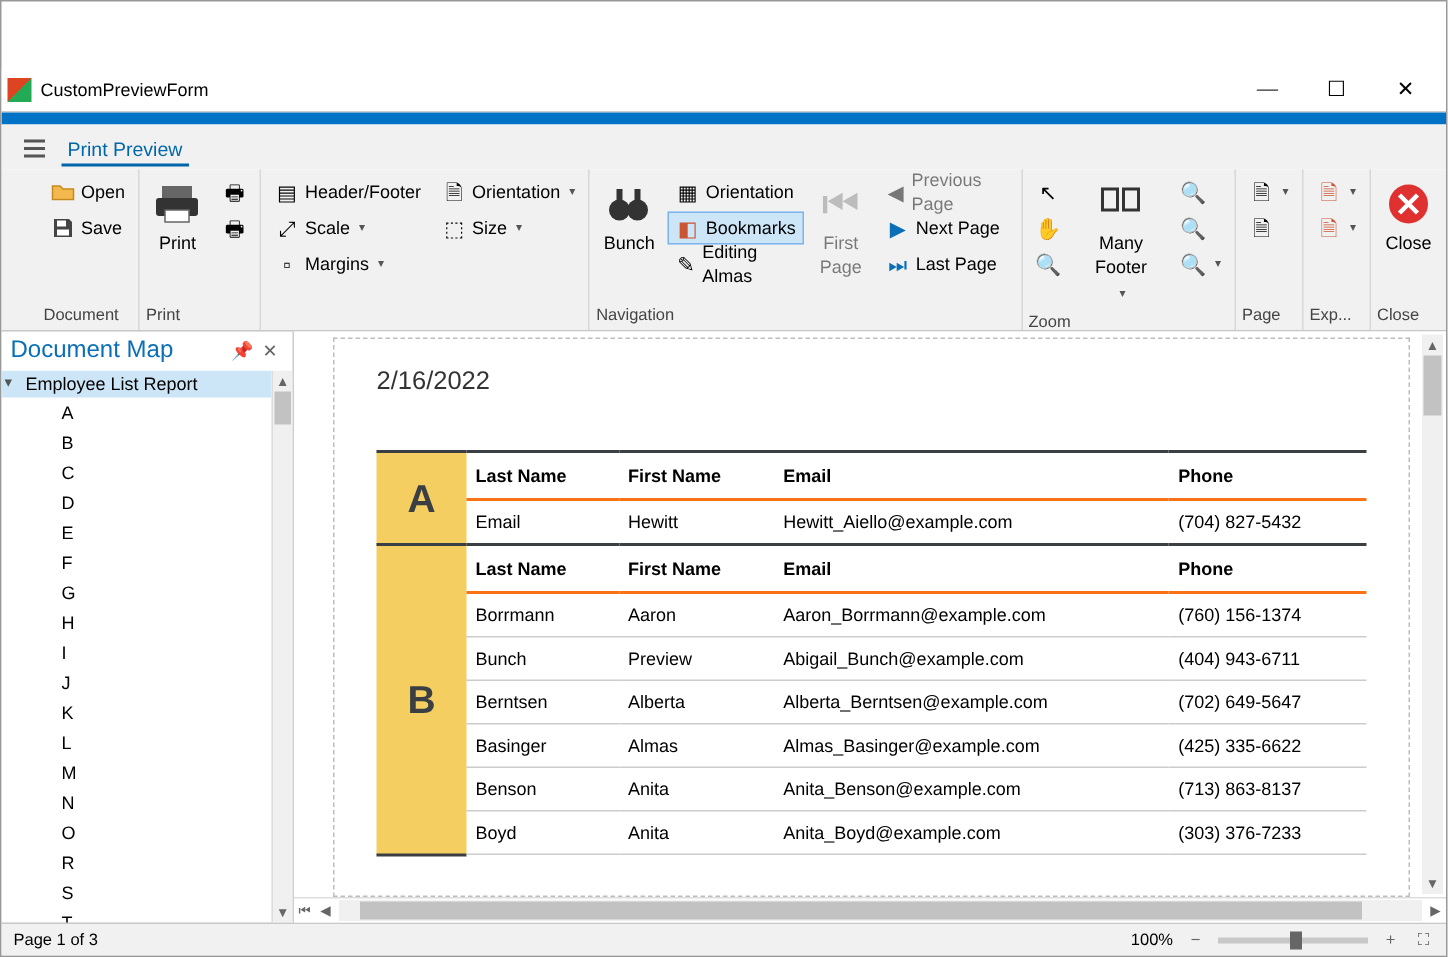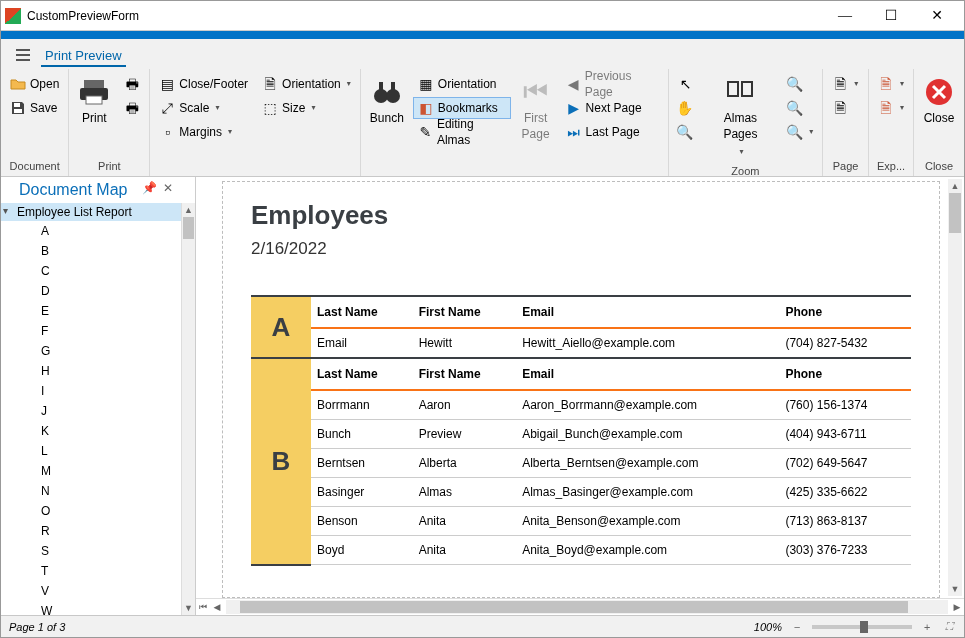--- a/index.html
+++ b/index.html
@@ -1,51 +1,51 @@
 <!DOCTYPE html>
 <html><head>
 <meta charset="utf-8">
 <style>
 * { box-sizing: border-box; margin: 0; padding: 0; }
 body { font-family: "Segoe UI", Tahoma, sans-serif; font-size: 12px; background: #fff; width: 965px; height: 638px; overflow: hidden; display: flex; flex-direction: column; border: 1px solid #999; }
 
 
-.titlebar { height: 30px; background: #fff; border-bottom: 1px solid #ccc; display: flex; align-items: center; padding: 0 4px; }
+.titlebar { height: 30px; background: #fff; border-bottom: 1px solid #ccc; display: flex; align-items: center; padding: 0 4px; margin-top: 44px; }
 .titlebar .app-icon { width: 16px; height: 16px; background: linear-gradient(135deg,#d42 0 50%,#2a5 50% 100%); margin-right: 6px; }
 .titlebar .title { flex: 1; font-size: 12px; }
 .titlebar .win-btns { display: flex; }
 .titlebar .win-btn { width: 46px; height: 30px; display: flex; align-items: center; justify-content: center; font-size: 14px; font-family: "Segoe UI Symbol"; }
 
 
 .bluebar { height: 8px; background: #0173c7; }
 
 
 .tabrow { height: 30px; background: #f1f1f1; display: flex; align-items: flex-end; padding-left: 8px; }
 .tabrow .file-icon { width: 20px; height: 20px; margin: 0 8px 4px 4px; display:flex; align-items:center; justify-content:center; }
 .tabrow .tab { padding: 4px 4px 2px 4px; color: #0066aa; border-bottom: 2px solid #0066aa; font-size: 13px; margin-bottom:2px;}
 
 
-.ribbon { background: #f1f1f1; border-bottom: 1px solid #c8c8c8; display: flex; height: 108px; position:relative; }
+.ribbon { background: #f1f1f1; border-bottom: 1px solid #c8c8c8; display: flex; height: 108px; position:relative;padding-left:24px; }
 .ribbon .group { border-right: 1px solid #d8d8d8; display: flex; flex-direction: column; padding: 4px 4px 0 4px; }
 .ribbon .group .body { flex: 1; display: flex; align-items: flex-start; gap: 4px; }
-.ribbon .group .label { text-align: center; font-size: 11px; color: #444; height: 18px; line-height:16px; position:relative;}
+.ribbon .group .label { text-align: left; font-size: 11px; color: #444; height: 18px; line-height:16px; position:relative;}
 .rbtn { display: flex; align-items: center; gap: 4px; padding: 2px 4px; border: 1px solid transparent; line-height:16px; height:22px; }
 .rbtn.active { background: #cde6f7; border-color: #7eb4ea; }
 .rbtn.vert { flex-direction: column; height: auto; padding: 2px 4px; text-align:center; gap:2px; }
 .ricon { width: 16px; height: 16px; display: inline-flex; align-items:center; justify-content:center; font-size:14px; }
 .ricon.lg { width: 32px; height: 32px; font-size: 28px; }
 .col { display: flex; flex-direction: column; gap: 2px; }
 .dd { font-size: 8px; color: #555; margin-left:2px;}
 
 
 .main { flex: 1; display: flex; min-height: 0; }
 
 
 .docmap { width: 195px; border-right: 1px solid #ccc; display: flex; flex-direction: column; background:#fff;}
-.docmap .hd { display: flex; padding: 4px 18px; }
+.docmap .hd { display: flex; align-items: center; padding: 4px 6px; }
 .docmap .hd .title { font-size: 16px; color: #0b6fb8; flex: 1; }
 .docmap .hd .pin, .docmap .hd .x { width: 18px; text-align: center; color: #666; font-size:12px;}
 .docmap .tree { flex: 1; overflow: hidden; position: relative; }
 .docmap .tree-inner { position:absolute; inset:0 14px 0 0; overflow:hidden;}
 .docmap .root { background: #cde6f7; padding: 2px 4px 2px 16px; position: relative; font-size:12px;}
 .docmap .root .caret { position: absolute; left: 2px; top: 2px; font-size:10px; color:#555;}
 .docmap .leaf { padding: 1px 4px 1px 40px; font-size:12px; line-height:18px;}
 .docmap .vscroll { position:absolute; right:0; top:0; bottom:0; width:14px; background:#f0f0f0; border-left:1px solid #ddd;}
 .docmap .vscroll .thumb { position:absolute; left:1px; right:1px; top:14px; height:22px; background:#c2c2c2;}
 .docmap .vscroll .arr { position:absolute; left:0; right:0; height:14px; text-align:center; font-size:9px; color:#666; line-height:14px;}
@@ -65,21 +65,21 @@
 .preview .vscroll .arr { position:absolute; left:0; right:0; height:14px; text-align:center; font-size:9px; color:#666; line-height:14px;}
 .preview .hscroll-row { height:16px; display:flex; align-items:center; }
 .preview .hscroll-row .nav { width:14px; text-align:center; font-size:9px; color:#666;}
 .preview .hscroll-row .track { flex:1; height:14px; background:#f0f0f0; margin:0 2px; position:relative;}
 .preview .hscroll-row .track .thumb { position:absolute; left:14px; right:40px; top:1px; bottom:1px; background:#c2c2c2;}
 
 
 .collapse-chev { position:absolute; right:4px; bottom:-14px; font-size:11px; color:#666;}
 
 
-.status { height: 22px; border-top: 1px solid #c8c8c8; background: #f1f1f1; display: flex; align-items: center; padding: 0 8px; font-size: 11px; gap: 8px; font-style: italic; }
+.status { height: 22px; border-top: 1px solid #c8c8c8; background: #f1f1f1; display: flex; align-items: center; padding: 0 8px; font-size: 11px; gap: 8px; }
 .status .spacer { flex: 1; }
 .status .slider { width: 100px; height: 4px; background: #c8c8c8; position: relative; }
 .status .slider .knob { position: absolute; left: 48px; top: -4px; width: 8px; height: 12px; background: #666; }
 .status .pm { width:14px; text-align:center; color:#666;}
 
 svg { display:block; }
 </style>
 </head>
 <body>
 
@@ -156,21 +156,21 @@
       </div>
     </div>
     <div class="label">Print</div>
   </div>
 
   <div class="group">
     <div class="body">
       <div class="col">
         <div class="rbtn">
             <span class="ricon">▤</span>
-            <span>Close/Footer</span>
+            <span>Header/Footer</span>
           </div>
         <div class="rbtn">
             <span class="ricon">⤢</span>
             <span>Scale</span>
             <span class="dd">▾</span>
           </div>
         <div class="rbtn">
             <span class="ricon">▫</span>
             <span>Margins</span>
             <span class="dd">▾</span>
@@ -231,20 +231,21 @@
         <div class="rbtn">
             <span class="ricon" style="color:#0b6fb8">▶</span>
             <span>Next  Page</span>
           </div>
         <div class="rbtn">
             <span class="ricon" style="color:#0b6fb8">⏭</span>
             <span>Last  Page</span>
           </div>
       </div>
     </div>
+    <div class="label">Navigation</div>
   </div>
 
   <div class="group">
     <div class="body">
       <div class="col">
         <div class="rbtn">
             <span class="ricon">↖</span>
           </div>
         <div class="rbtn">
             <span class="ricon">✋</span>
@@ -253,21 +254,21 @@
             <span class="ricon">🔍</span>
           </div>
       </div>
       <div class="rbtn vert">
         <span class="ricon lg">
             <svg width="32" height="32">
               <rect x="4" y="6" width="10" height="14" fill="none" stroke="#333" stroke-width="2"></rect>
               <rect x="18" y="6" width="10" height="14" fill="none" stroke="#333" stroke-width="2"></rect>
             </svg>
           </span>
-        <span>Almas Pages</span>
+        <span>Many Footer</span>
           <span class="dd">▾</span>
       </div>
       <div class="col">
         <div class="rbtn">
             <span class="ricon">🔍</span>
           </div>
         <div class="rbtn">
             <span class="ricon">🔍</span>
           </div>
         <div class="rbtn">
@@ -369,21 +370,20 @@
         <div class="arr" style="top:0">▲</div>
         <div class="thumb"></div>
         <div class="arr" style="bottom:0">▼</div>
       </div>
     </div>
   </div>
 
   <div class="preview">
     <div class="canvas">
       <div class="page">
-        <h1>Employees</h1>
         <div class="date">2/16/2022</div>
         <table>
             <tbody id="report-body">
               <tr class="sec-head">
                 <td class="letter" rowspan="2">A</td>
                 <td class="h">Last Name</td>
                 <td class="h">First Name</td>
                 <td class="h">Email</td>
                 <td class="h">Phone</td>
               </tr>

